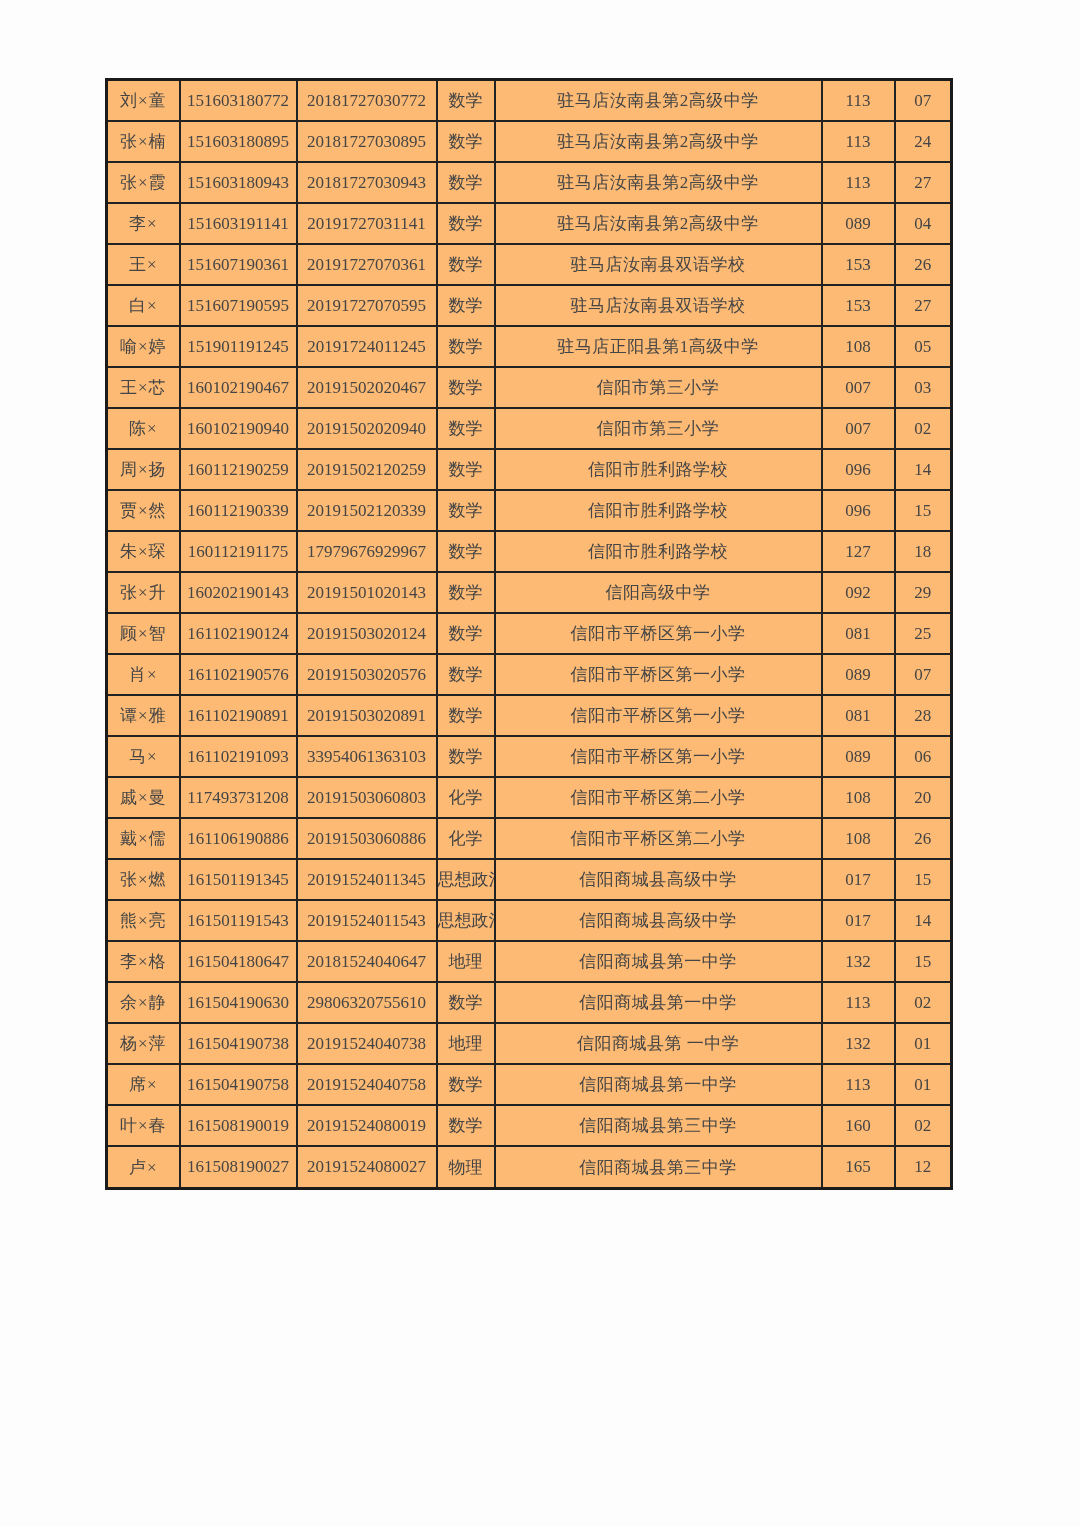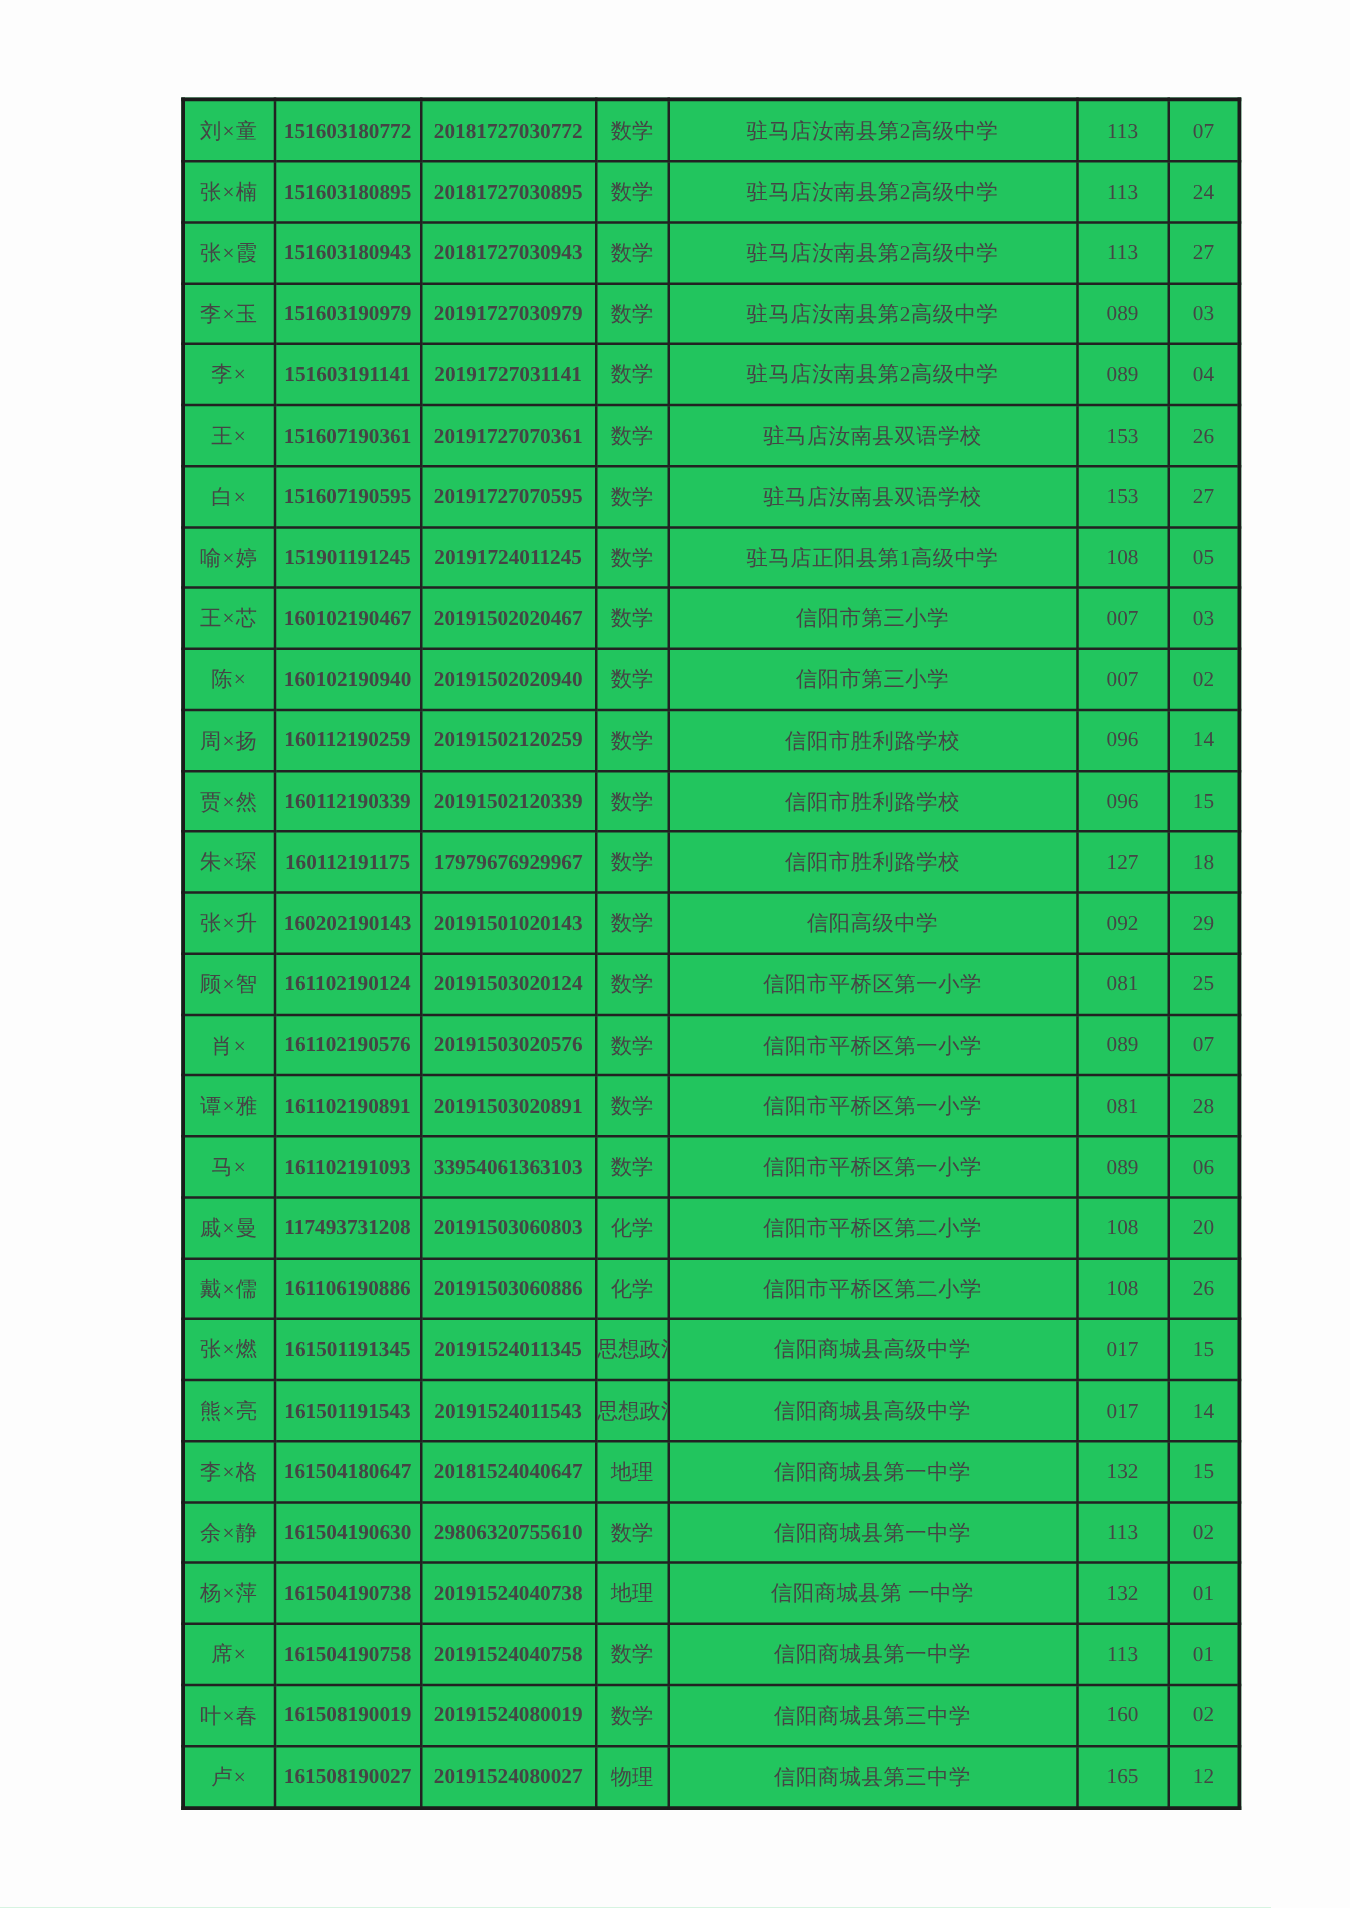--- a/index.html
+++ b/index.html
@@ -13,39 +13,38 @@
     height: 1526px;
     background: #fdfdfd;
     font-family: "Liberation Serif", "DejaVu Serif", serif;
     overflow: hidden;
   }
   table.roster {
     position: absolute;
     left: 105px;
     top: 78px;
     width: 845px;
-    height: 1370px;
+    height: 1112px;
     border-collapse: collapse;
     table-layout: fixed;
     border: 3px solid #1b1b1b;
-    background: #22c55e;
-    margin-left: 40px;
+    background: #fdba74;
   }
   table.roster td {
     border: 2px solid #222222;
     text-align: center;
     vertical-align: middle;
     padding: 0;
     font-size: 17px;
     color: #454545;
     white-space: nowrap;
     overflow: hidden;
   }
   td.c0 { font-size: 16px; letter-spacing: 1px; }   
-  td.c1, td.c2 { font-size: 17px; color: #4d4d4d; font-weight: bold; } 
+  td.c1, td.c2 { font-size: 17px; color: #4d4d4d; } 
   td.c3 { font-size: 16px; }                        
   td.c4 { font-size: 16px; letter-spacing: 0.5px; } 
   td.c5, td.c6 { font-size: 17px; color: #4d4d4d; } 
 </style>
 </head>
 <body>
 
 <div class="page">
   <table class="roster">
     <colgroup>
@@ -79,29 +78,20 @@
         <tr>
           <td class="c0">张×霞</td>
           <td class="c1">151603180943</td>
           <td class="c2">20181727030943</td>
           <td class="c3">数学</td>
           <td class="c4">驻马店汝南县第2高级中学</td>
           <td class="c5">113</td>
           <td class="c6">27</td>
         </tr>
         <tr>
-          <td class="c0">李×玉</td>
-          <td class="c1">151603190979</td>
-          <td class="c2">20191727030979</td>
-          <td class="c3">数学</td>
-          <td class="c4">驻马店汝南县第2高级中学</td>
-          <td class="c5">089</td>
-          <td class="c6">03</td>
-        </tr>
-        <tr>
           <td class="c0">李×</td>
           <td class="c1">151603191141</td>
           <td class="c2">20191727031141</td>
           <td class="c3">数学</td>
           <td class="c4">驻马店汝南县第2高级中学</td>
           <td class="c5">089</td>
           <td class="c6">04</td>
         </tr>
         <tr>
           <td class="c0">王×</td>

